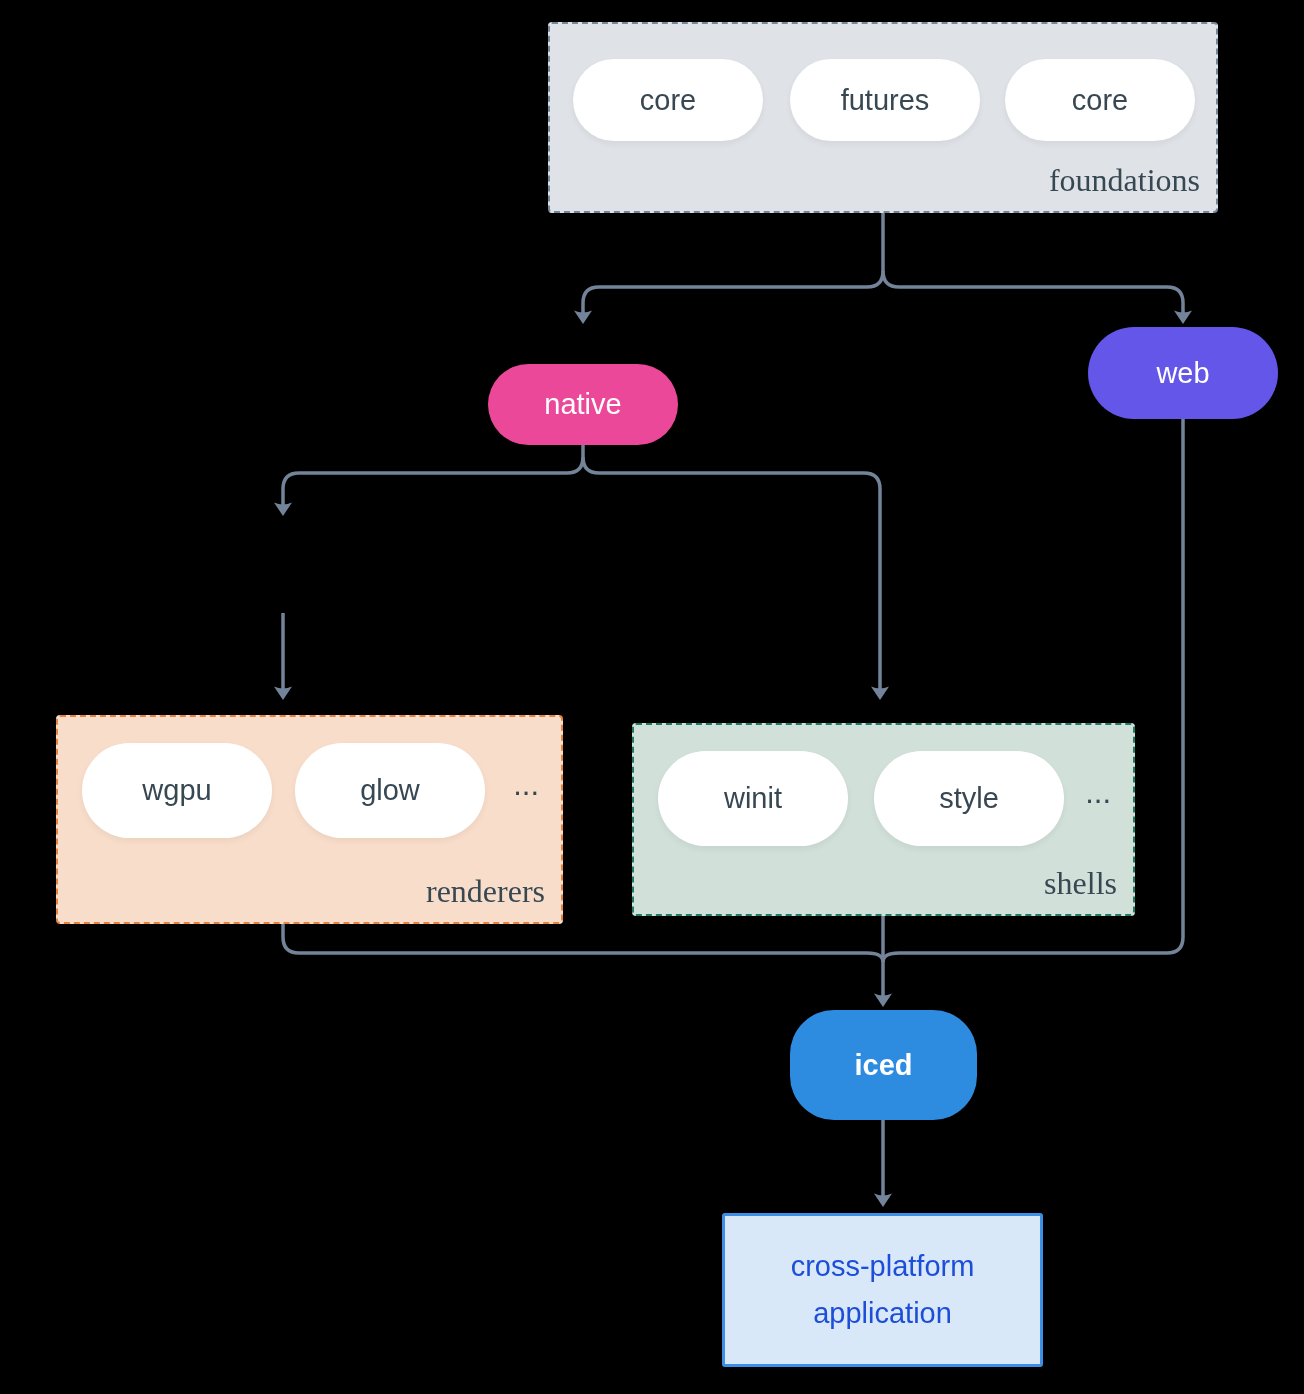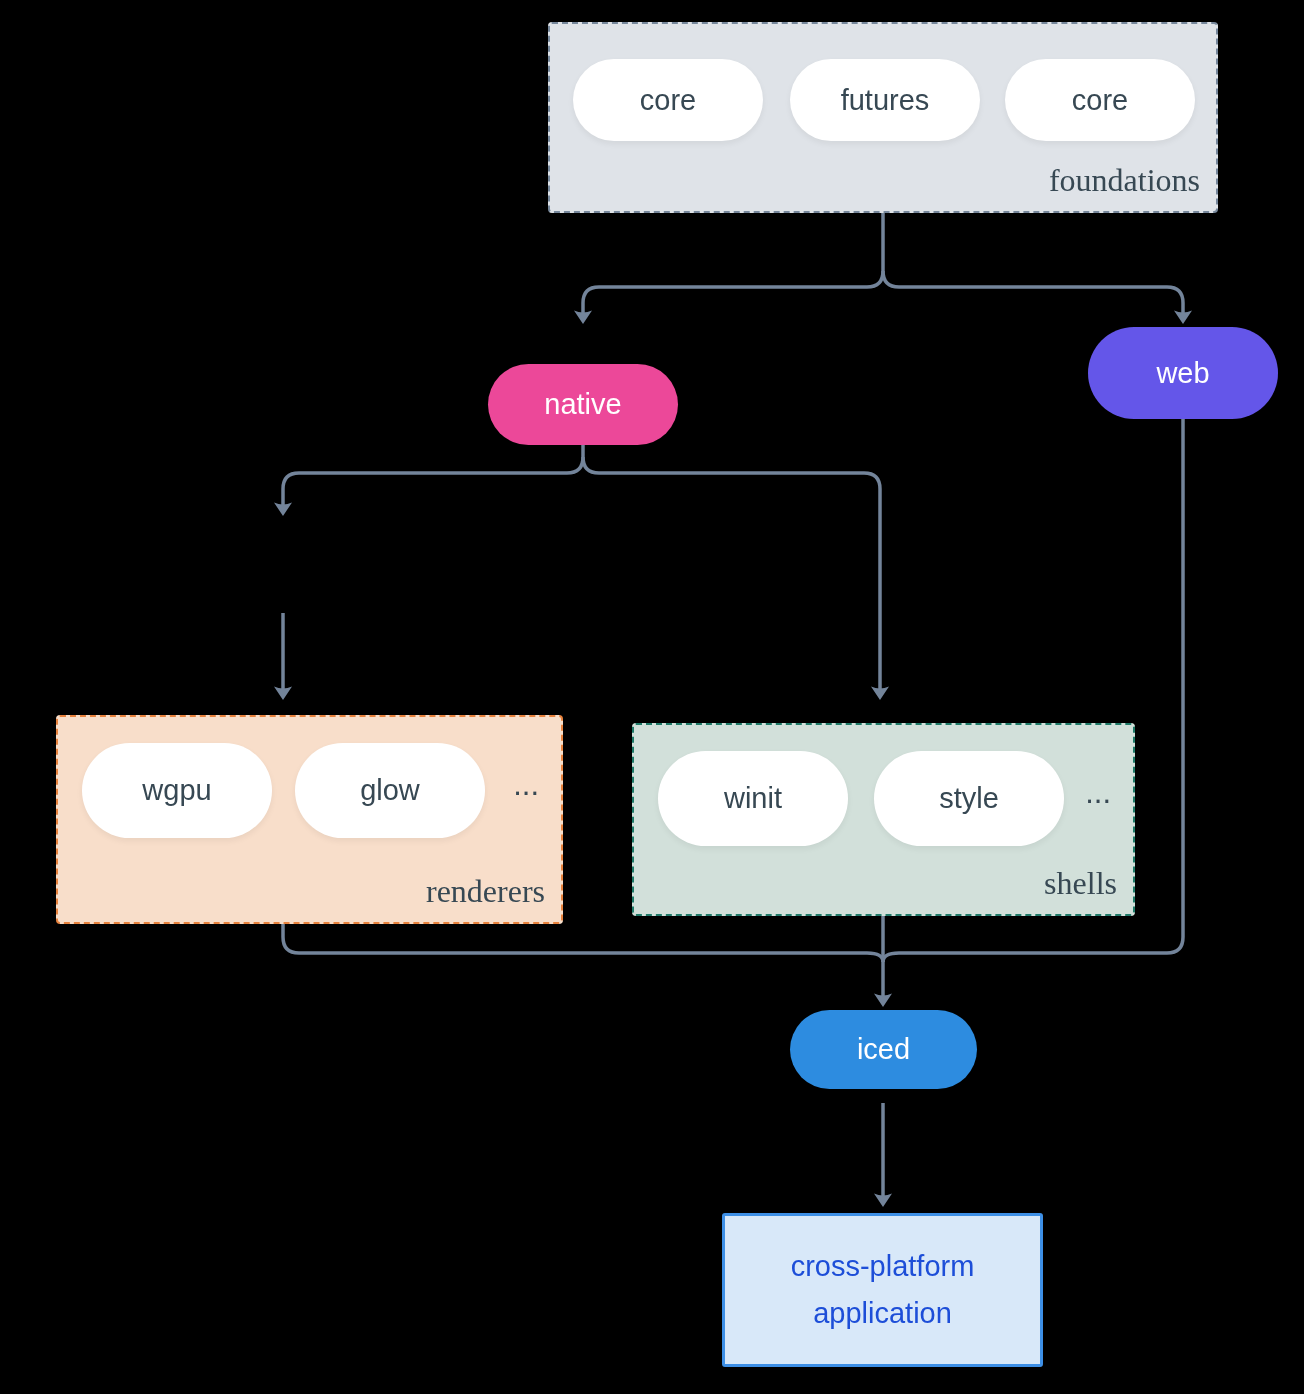--- a/index.html
+++ b/index.html
@@ -61,21 +61,21 @@
     color: #374853;
     border-radius: 48px;
     box-shadow: 0 3px 6px rgba(0,0,0,0.06);
   }
   .pill-top { width: 190px; height: 82px; top: 35px; border-radius: 41px; }
   .pill-inner { width: 190px; height: 95px; top: 26px; }
   .pill-colored { color: #ffffff; border-radius: 48px; }
   .node-native  { left: 488px;  top: 327px; width: 190px; height: 81px; background: #ec4899; border-radius: 46px; margin-top: 37px; }
   .node-web     { left: 1088px; top: 327px; width: 190px; height: 92px; background: #6456E9; border-radius: 46px; }
   .node-graphics{ left: 188px;  top: 519px; width: 190px; height: 94px; background: #E8823D; border-radius: 47px; }
-  .node-iced    { left: 790px;  top: 1010px; width: 187px; height: 79px; background: #2D8CE0; border-radius: 44px; }
+  .node-iced    { left: 790px;  top: 1010px; width: 187px; height: 110px; background: #2D8CE0; border-radius: 44px; font-weight: bold; }
   .ellipsis {
     position: absolute;
     right: 22px; top: 50px;
     font-size: 31px;
     color: #374853;
   }
   .app-box {
     position: absolute;
     left: 722px; top: 1213px; width: 321px; height: 154px;
     background: #D8E8F9;

